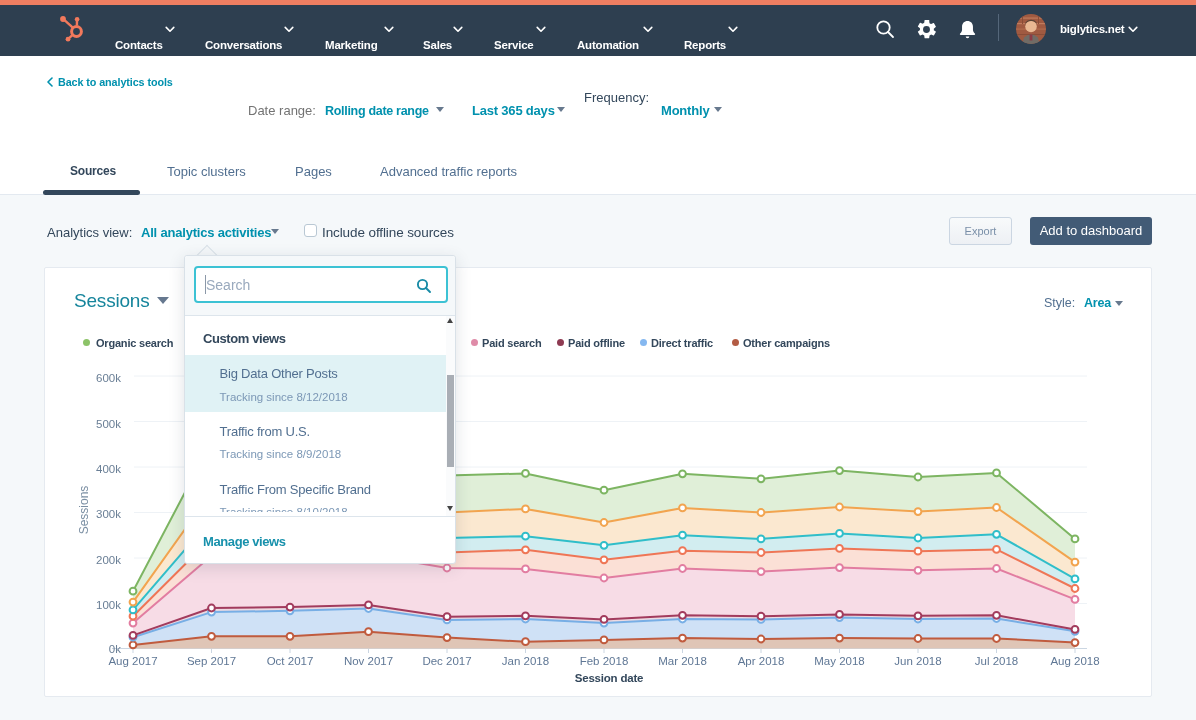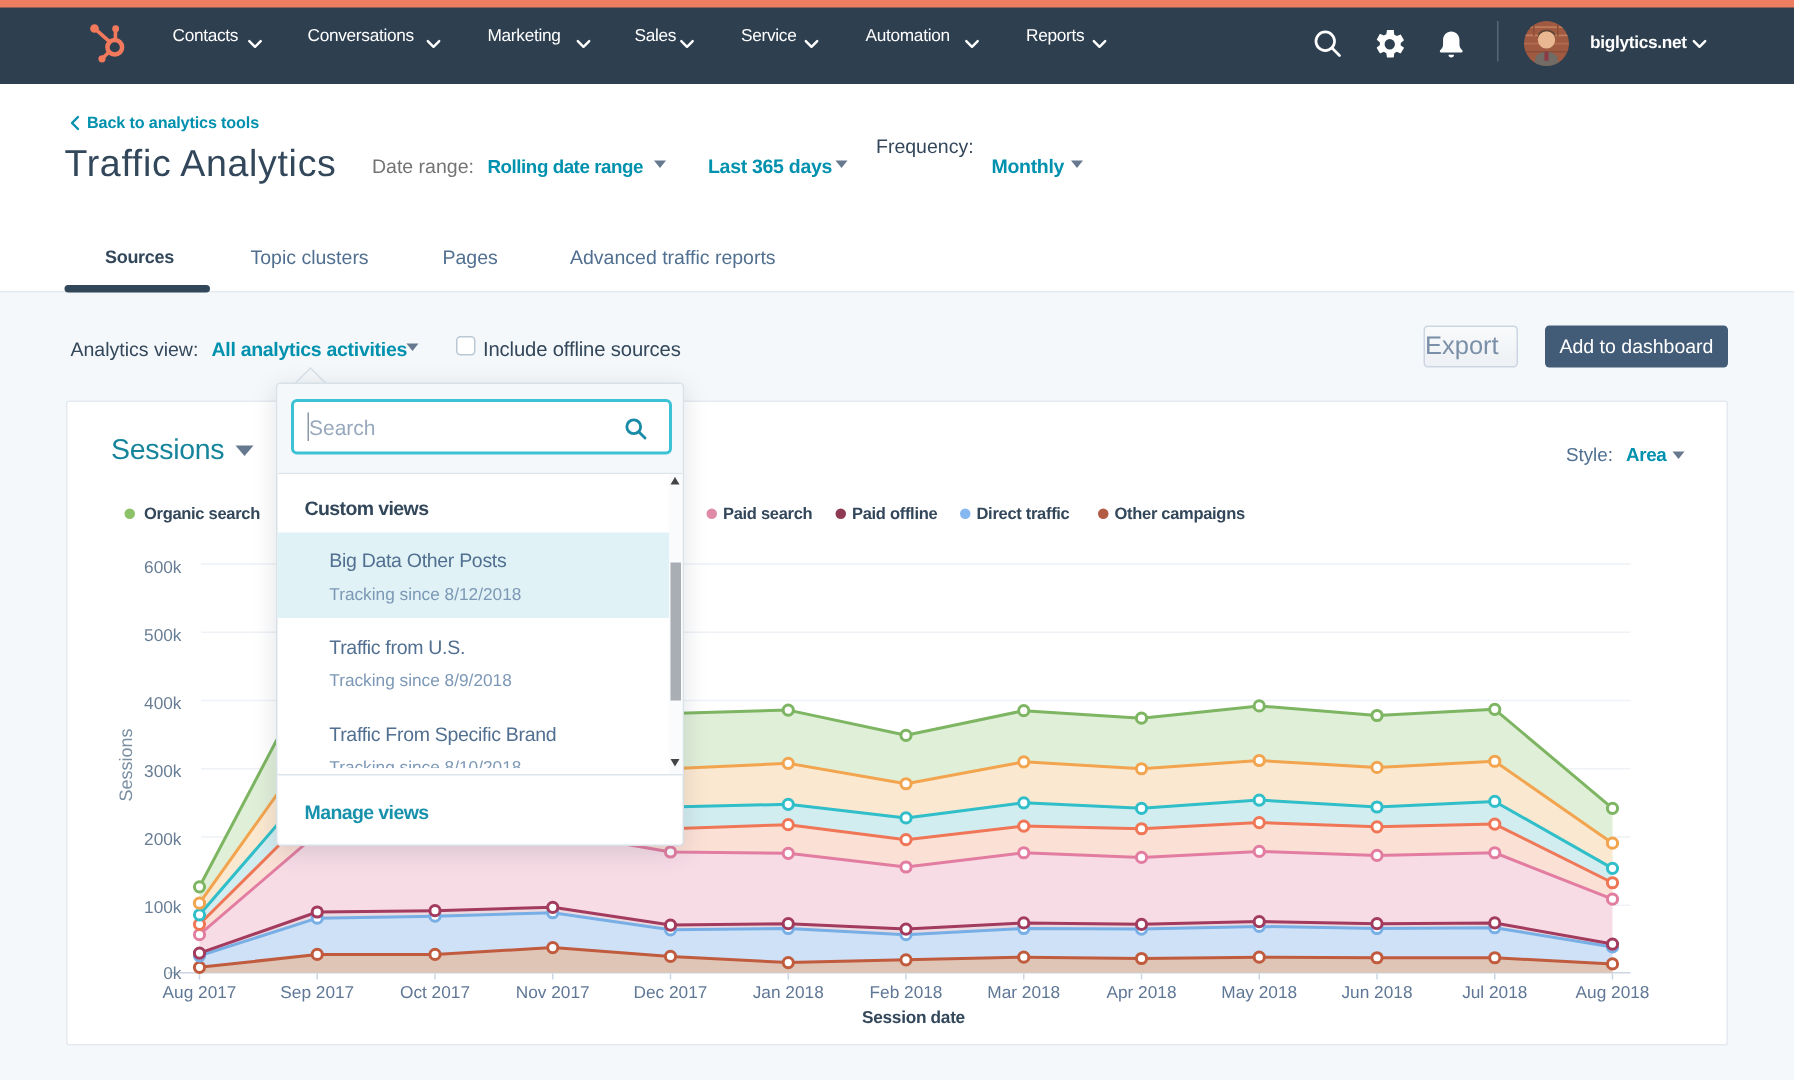--- a/index.html
+++ b/index.html
@@ -1,17 +1,17 @@
 <!DOCTYPE html>
 <html><head><meta charset="utf-8">
 <style>
 * { margin:0; padding:0; box-sizing:border-box; }
 html,body { width:1196px; height:720px; overflow:hidden; font-family:"Liberation Sans", sans-serif; background:#f5f8fa; }
 .abs { position:absolute; }
-.navitem { position:absolute; top:18px; color:#fff; font-size:11.5px; font-weight:normal; letter-spacing:-.2px; }
+.navitem { position:absolute; top:39px; color:#fff; font-size:11.5px; font-weight:bold; letter-spacing:-.2px; }
 .legtxt { position:absolute; top:337px; font-size:11px; font-weight:bold; color:#33475b; letter-spacing:-.2px; }
 .teal { color:#0091ae; font-weight:bold; }
 </style></head>
 <body>
 <div class="abs" style="left:0;top:0;width:1196px;height:720px;background:#f5f8fa">
 
 <div class="abs" style="left:0;top:0;width:1196px;height:195px;background:#fff"></div>
 
 <div class="abs" style="left:0;top:0;width:1196px;height:56px;background:#2e3f50"></div>
 <div class="abs" style="left:0;top:0;width:1196px;height:4.5px;background:#ee7e61"></div>
@@ -91,21 +91,20 @@
 <rect x="13.6" y="20.5" width="2.8" height="6" fill="#8c3b45"></rect>
 </g>
 </svg>
 <div class="abs" style="left:1060px;top:22.5px;color:#fff;font-size:11.5px;font-weight:bold;letter-spacing:-.2px">biglytics.net</div>
 
 <svg width="8" height="10" viewBox="0 0 8 10" style="position:absolute;left:45.5px;top:77px">
       <path d="M6 1 L2 5 L6 9" fill="none" stroke="#0091ae" stroke-width="1.6" stroke-linecap="round" stroke-linejoin="round"></path>
     </svg>
 <div class="abs" style="left:58px;top:75.5px;font-size:10.8px;font-weight:bold;color:#0091ae;letter-spacing:-.1px">Back to analytics tools</div>
 
-<div class="abs" style="left:43px;top:95px;font-size:25px;color:#33475b;letter-spacing:.45px">Traffic Analytics</div>
 <div class="abs" style="left:248px;top:103px;font-size:13px;color:#737373">Date range:</div>
 <div class="abs teal" style="left:325px;top:103.5px;font-size:12.5px;letter-spacing:-.3px">Rolling date range</div>
 <div style="position:absolute;left:435.5px;top:107px;width:0;height:0;border-left:4.5px solid transparent;border-right:4.5px solid transparent;border-top:5.5px solid #67798e"></div>
 <div class="abs teal" style="left:472px;top:103px;font-size:13px;letter-spacing:-.2px">Last 365 days</div>
 <div style="position:absolute;left:557px;top:107px;width:0;height:0;border-left:4.5px solid transparent;border-right:4.5px solid transparent;border-top:5.5px solid #67798e"></div>
 <div class="abs" style="left:584px;top:90px;font-size:13px;color:#33475b">Frequency:</div>
 <div class="abs teal" style="left:661px;top:103px;font-size:13px;letter-spacing:-.2px">Monthly</div>
 <div style="position:absolute;left:713.5px;top:107px;width:0;height:0;border-left:4.5px solid transparent;border-right:4.5px solid transparent;border-top:5.5px solid #67798e"></div>
 
 <div class="abs" style="left:0;top:193.5px;width:1196px;height:1.5px;background:#e3e9f0"></div>
@@ -114,21 +113,21 @@
 <div class="abs" style="left:167px;top:163.5px;font-size:13px;color:#516f90">Topic clusters</div>
 <div class="abs" style="left:295px;top:163.5px;font-size:13px;color:#516f90">Pages</div>
 <div class="abs" style="left:380px;top:163.5px;font-size:13px;color:#516f90">Advanced traffic reports</div>
 
 <div class="abs" style="left:47px;top:225px;font-size:13px;color:#33475b">Analytics view:</div>
 <div class="abs teal" style="left:141px;top:225px;font-size:13px;letter-spacing:-.2px">All analytics activities</div>
 <div style="position:absolute;left:270.5px;top:229px;width:0;height:0;border-left:4.5px solid transparent;border-right:4.5px solid transparent;border-top:5.5px solid #67798e"></div>
 <div class="abs" style="left:304px;top:224px;width:13px;height:13px;border:1px solid #b9c8d4;border-radius:3px;background:#fff"></div>
 <div class="abs" style="left:322px;top:224.5px;font-size:13.5px;color:#33475b;letter-spacing:-.1px">Include offline sources</div>
 
-<div class="abs" style="left:949px;top:216.5px;width:63px;height:28px;background:linear-gradient(#f8fafb,#edf0f4);border:1px solid #cbd6e2;border-radius:3px;color:#7a8fa8;font-size:17px;line-height:26px">Export</div>
+<div class="abs" style="left:949px;top:216.5px;width:63px;height:28px;background:linear-gradient(#f8fafb,#edf0f4);border:1px solid #cbd6e2;border-radius:3px;color:#7a8fa8;font-size:11px;text-align:center;line-height:26px">Export</div>
 <div class="abs" style="left:1030px;top:216.5px;width:122px;height:28px;background:#425b76;border-radius:3px;color:#fff;font-size:13px;text-align:center;line-height:28px">Add to dashboard</div>
 
 <div class="abs" style="left:44px;top:267px;width:1108px;height:430px;background:#fff;border:1px solid #e5eaf0;border-radius:2px"></div>
 
 <div class="abs" style="left:74px;top:289.5px;font-size:19px;color:#16859c;letter-spacing:-.2px">Sessions</div>
 <div style="position:absolute;left:156.5px;top:297px;width:0;height:0;border-left:6.5px solid transparent;border-right:6.5px solid transparent;border-top:7.5px solid #66788f"></div>
 <div class="abs" style="left:1044px;top:295.5px;font-size:12.5px;color:#516f90">Style:</div>
 <div class="abs teal" style="left:1084px;top:295.5px;font-size:12.5px;letter-spacing:-.2px">Area</div>
 <div style="position:absolute;left:1114.5px;top:301px;width:0;height:0;border-left:4.5px solid transparent;border-right:4.5px solid transparent;border-top:5.5px solid #67798e"></div>
 

